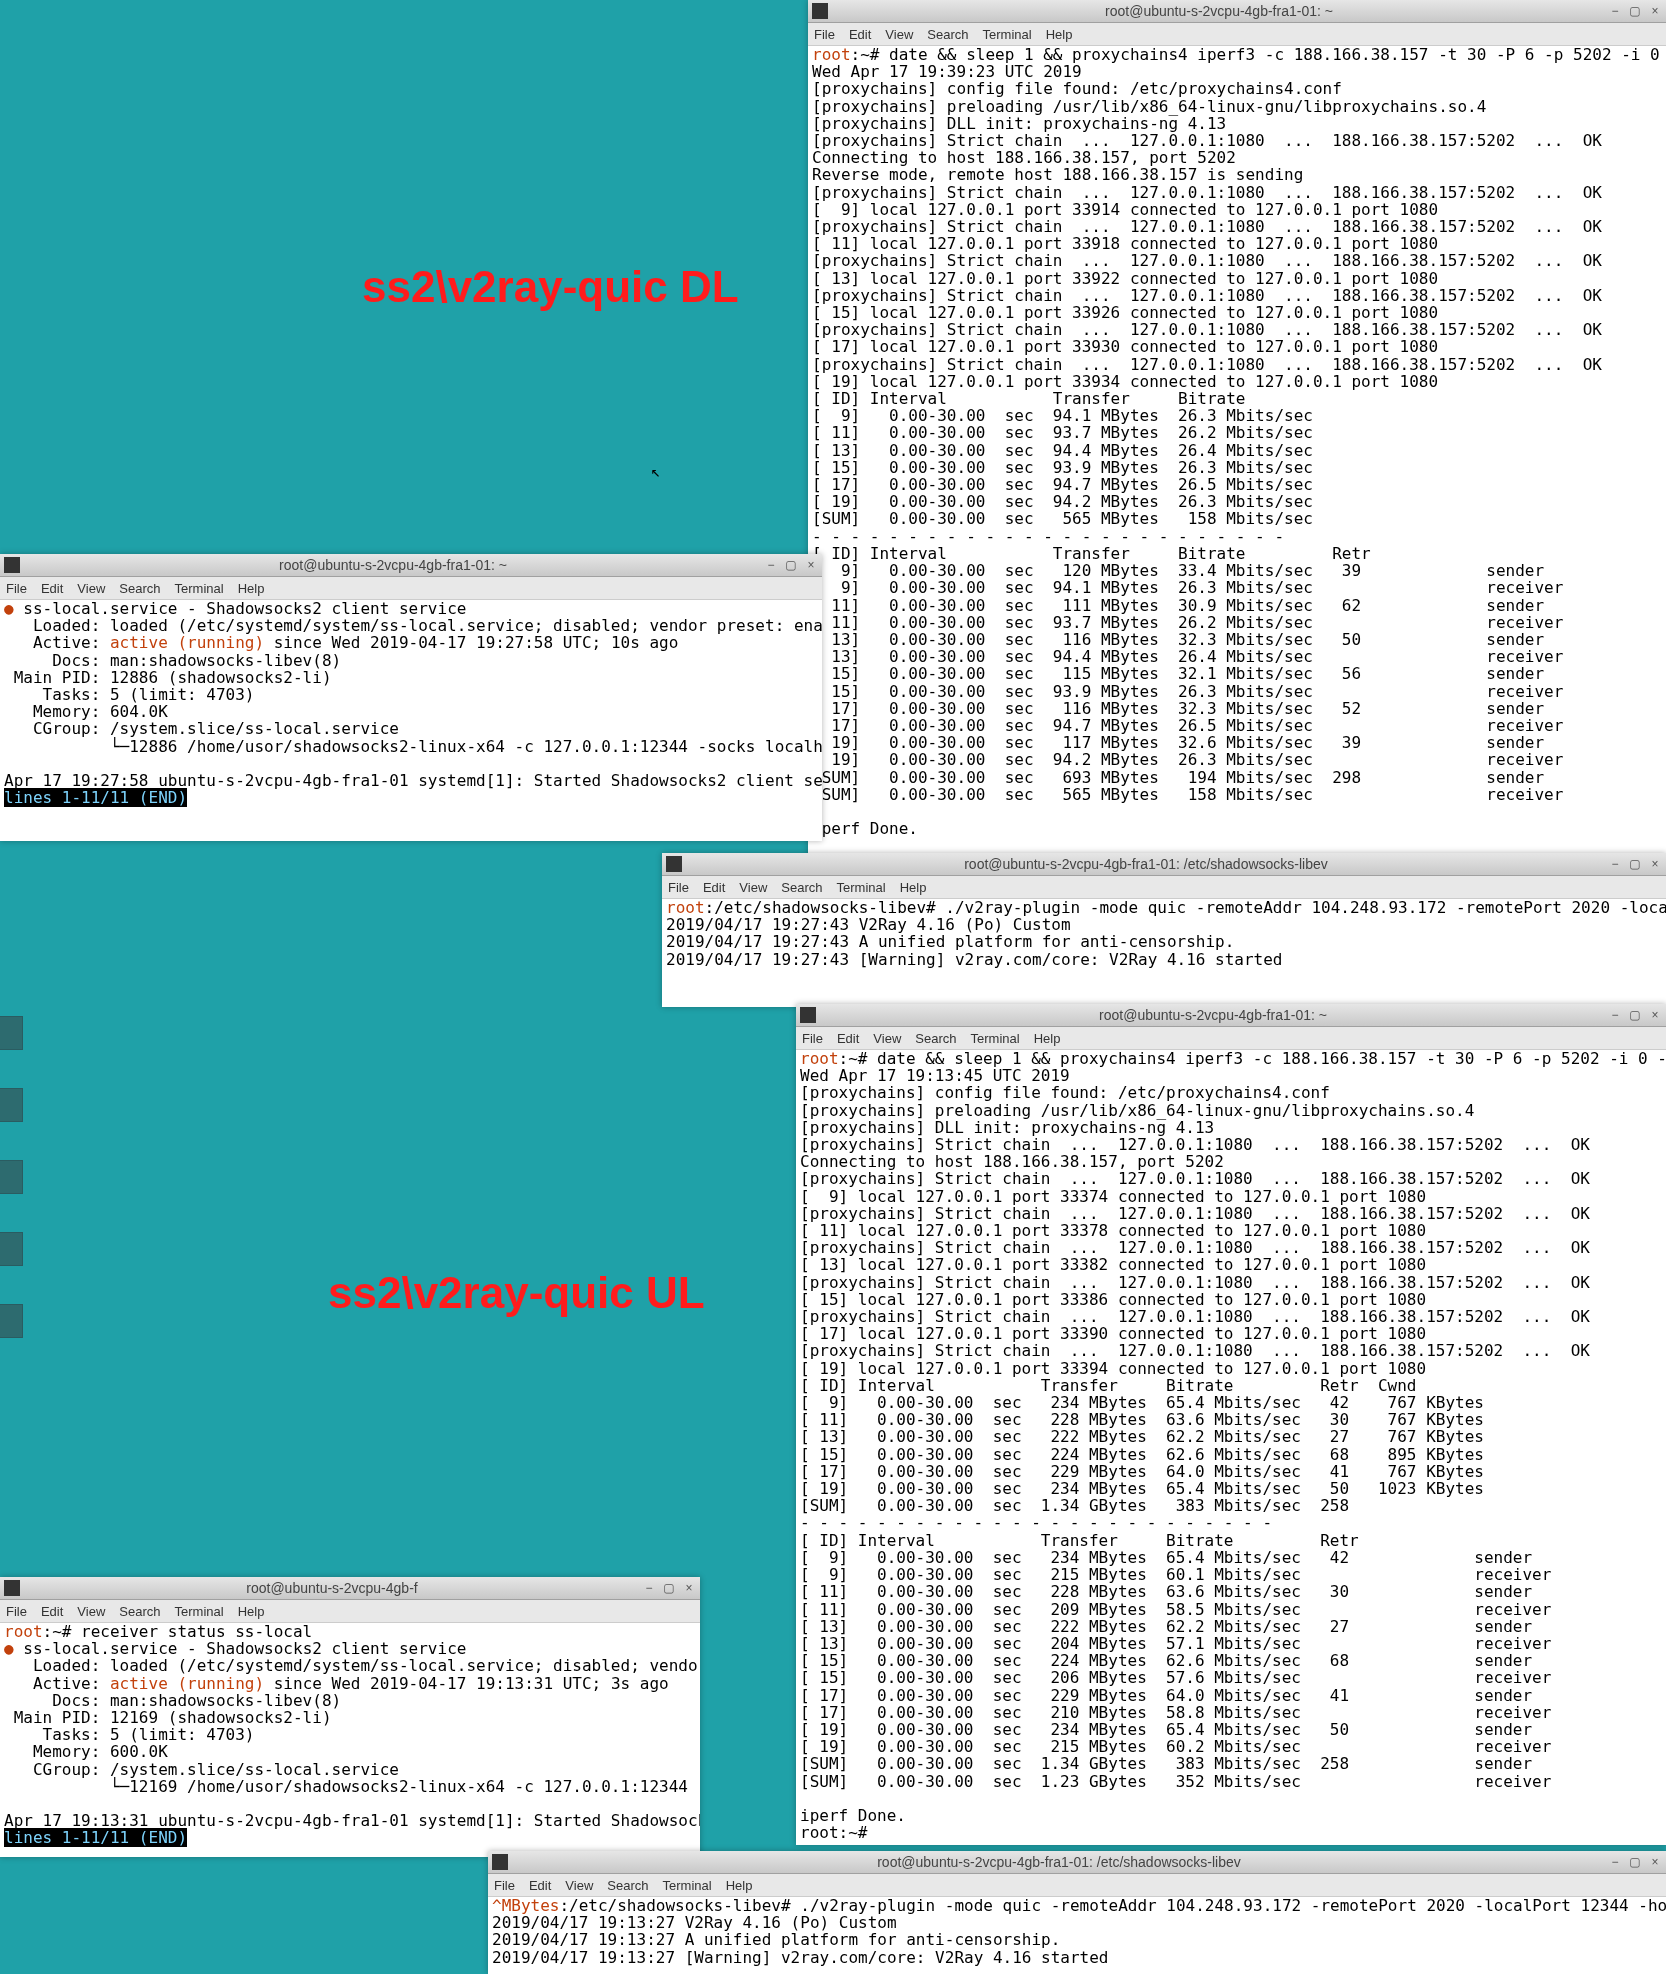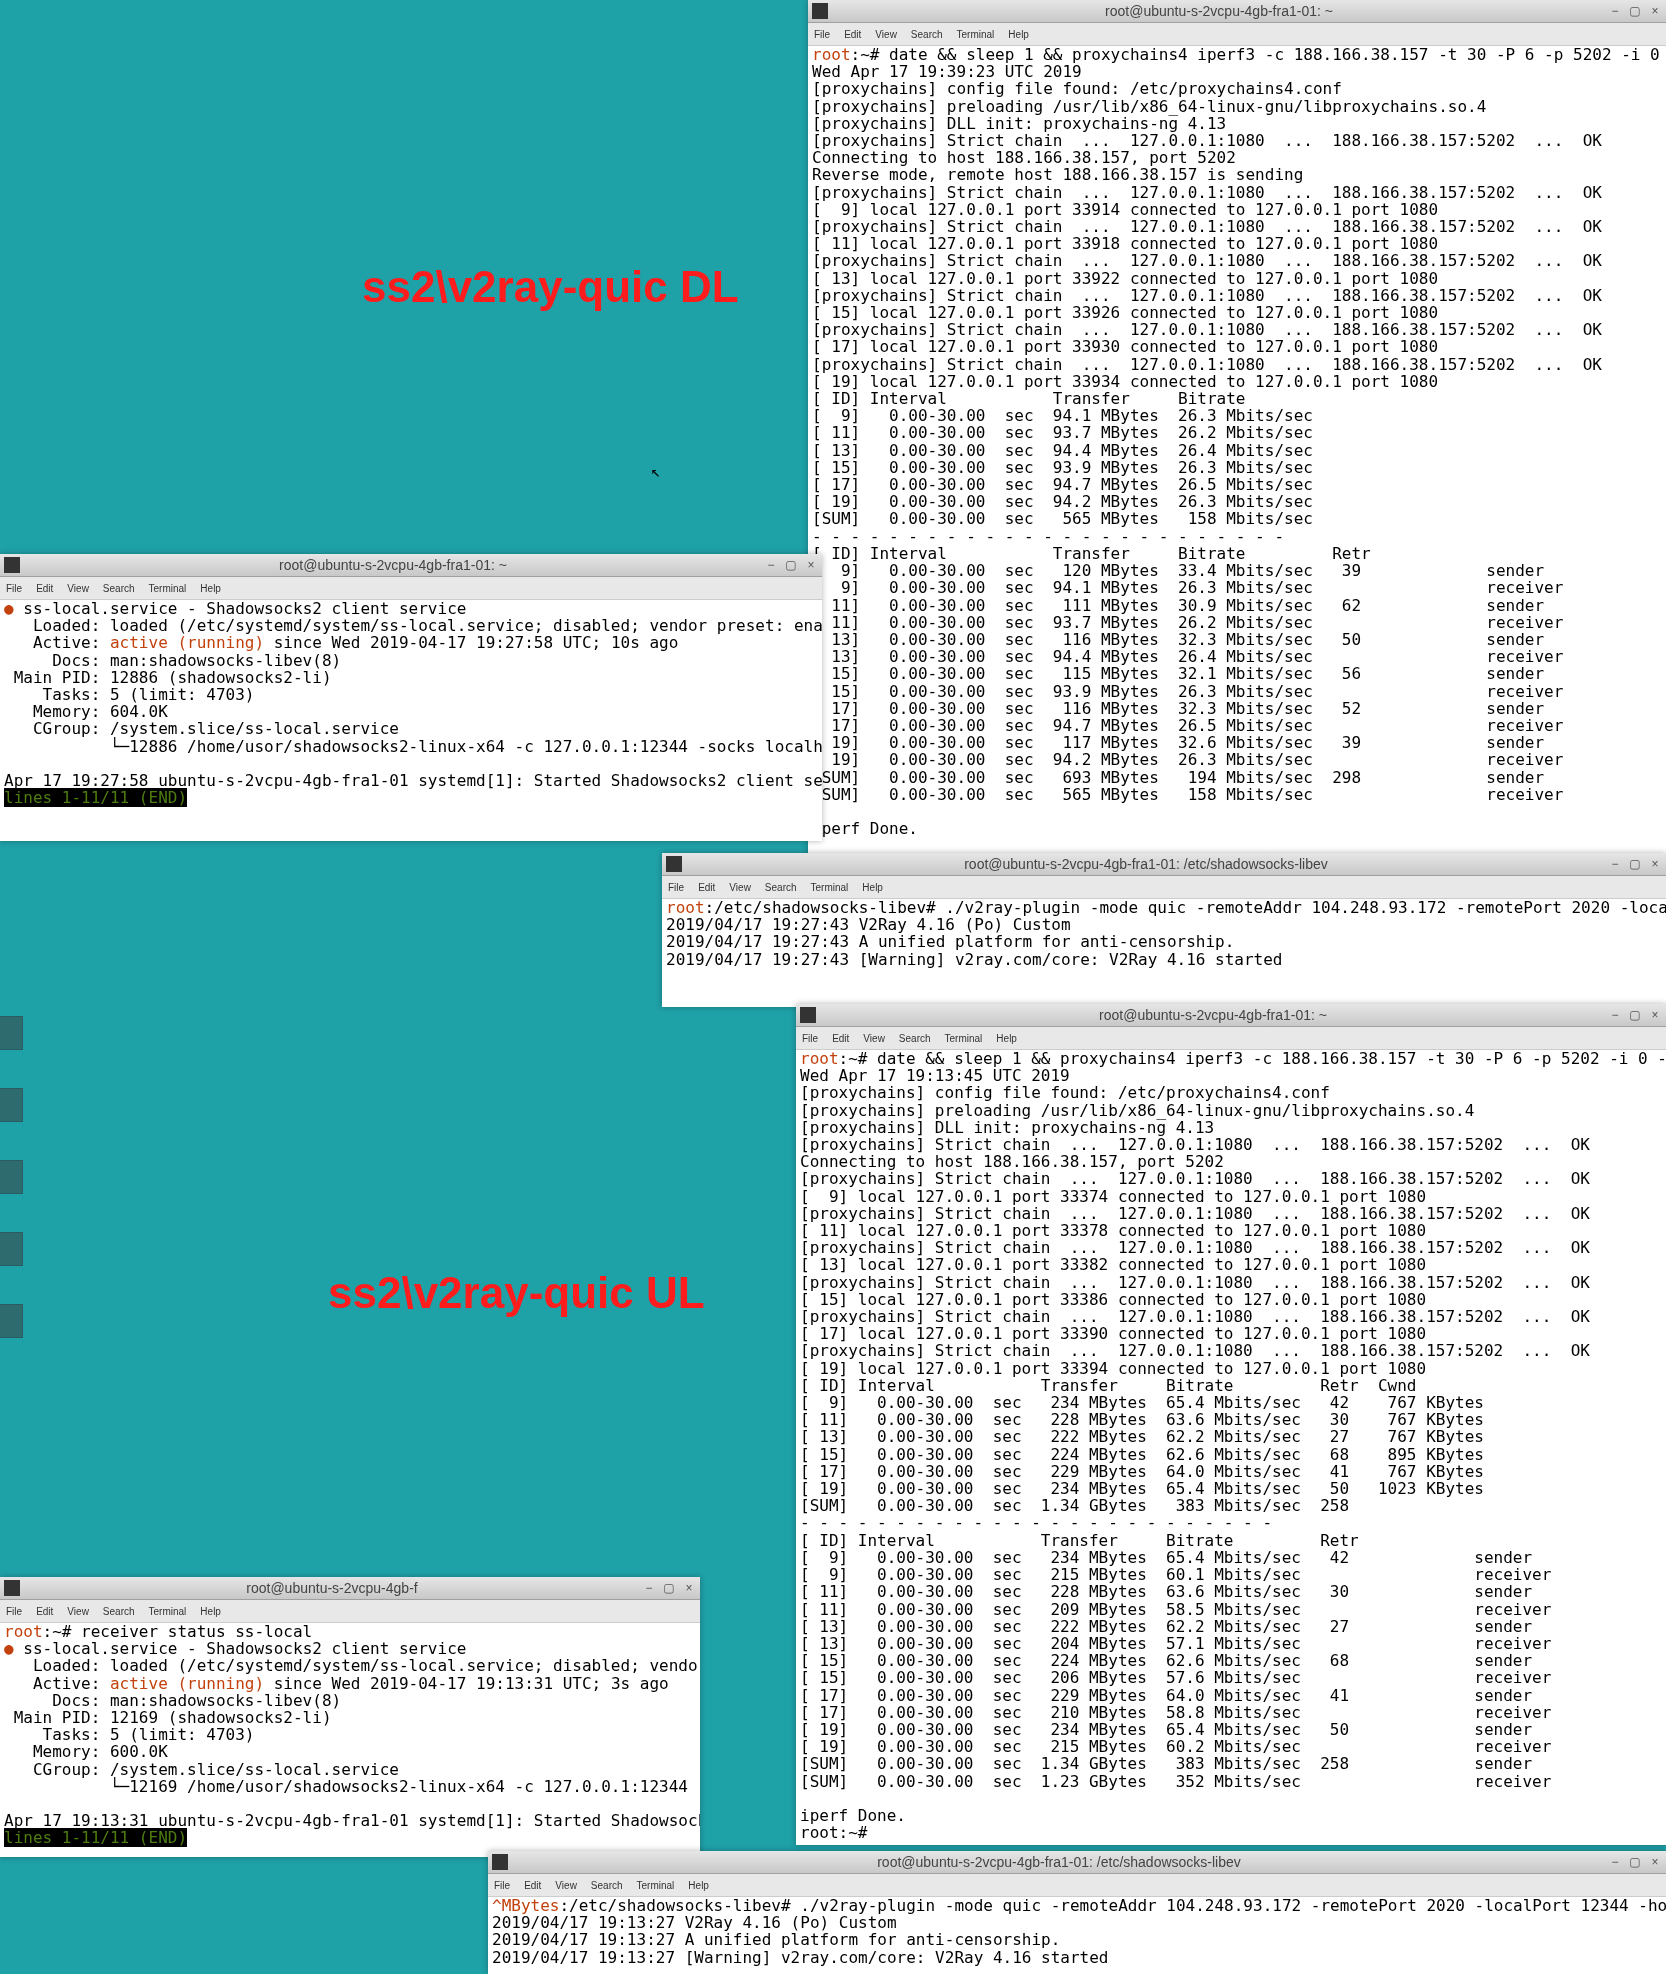--- a/index.html
+++ b/index.html
@@ -2,25 +2,25 @@
 <html><head>
 <meta charset="utf-8">
 <style>
   html,body{margin:0;padding:0;width:1666px;height:1974px;background:#1fa1a8;font-family:"DejaVu Sans Mono","Liberation Mono",monospace;font-size:16px;overflow:hidden;position:relative}
   .term-window{position:absolute;background:#fff;box-shadow:0 0 6px rgba(0,0,0,.3);display:flex;flex-direction:column}
   .titlebar{height:22px;background:linear-gradient(#e6e6e6,#c8c8c8);border-bottom:1px solid #a0a0a0;display:flex;align-items:center;font-family:sans-serif;font-size:14px;color:#444}
   .titlebar .icon{width:16px;height:16px;margin:0 4px;background:#333}
   .titlebar .title{flex:1;text-align:center}
   .titlebar .winbtns{display:flex;gap:2px;margin-right:2px}
   .titlebar .winbtn{width:18px;height:16px;display:flex;align-items:center;justify-content:center;font-size:12px;color:#555}
-  .menubar{height:22px;background:#e8e8e8;border-bottom:1px solid #ccc;display:flex;align-items:center;padding:0 6px;gap:14px;font-family:sans-serif;font-size:10px;color:#333}
+  .menubar{height:22px;background:#e8e8e8;border-bottom:1px solid #ccc;display:flex;align-items:center;padding:0 6px;gap:14px;font-family:sans-serif;font-size:13px;color:#333}
   .menubar span{cursor:default}
   .term-body{flex:1;background:#fff;white-space:pre;overflow:hidden;padding:0 4px;line-height:17.2px}
   .g{color:#c2410c}
-  .inv{background:#000;color:#4d7c0f}
+  .inv{background:#000;color:#7dd3fc}
   .overlay-label{position:absolute;font-family:"Arial",sans-serif;font-size:44px;font-weight:700;color:#ff1c1c;pointer-events:none}
   .mouse-cursor{position:absolute;pointer-events:none;font-size:16px;color:#000}
   .desktop-icon{position:absolute;width:12px;height:52px;display:flex;flex-direction:column;align-items:center;font-family:sans-serif;font-size:9px;color:#eee}
   .desktop-icon div{width:32px;height:32px;background:#2d6b6f;border:1px solid #2a5c61;margin-bottom:2px}
 </style>
 </head>
 <body>
 
 <div class="overlay-label" style="left:362px;top:262px">ss2\v2ray-quic DL</div>
 <div class="overlay-label" style="left:328px;top:1268px">ss2\v2ray-quic UL</div>

